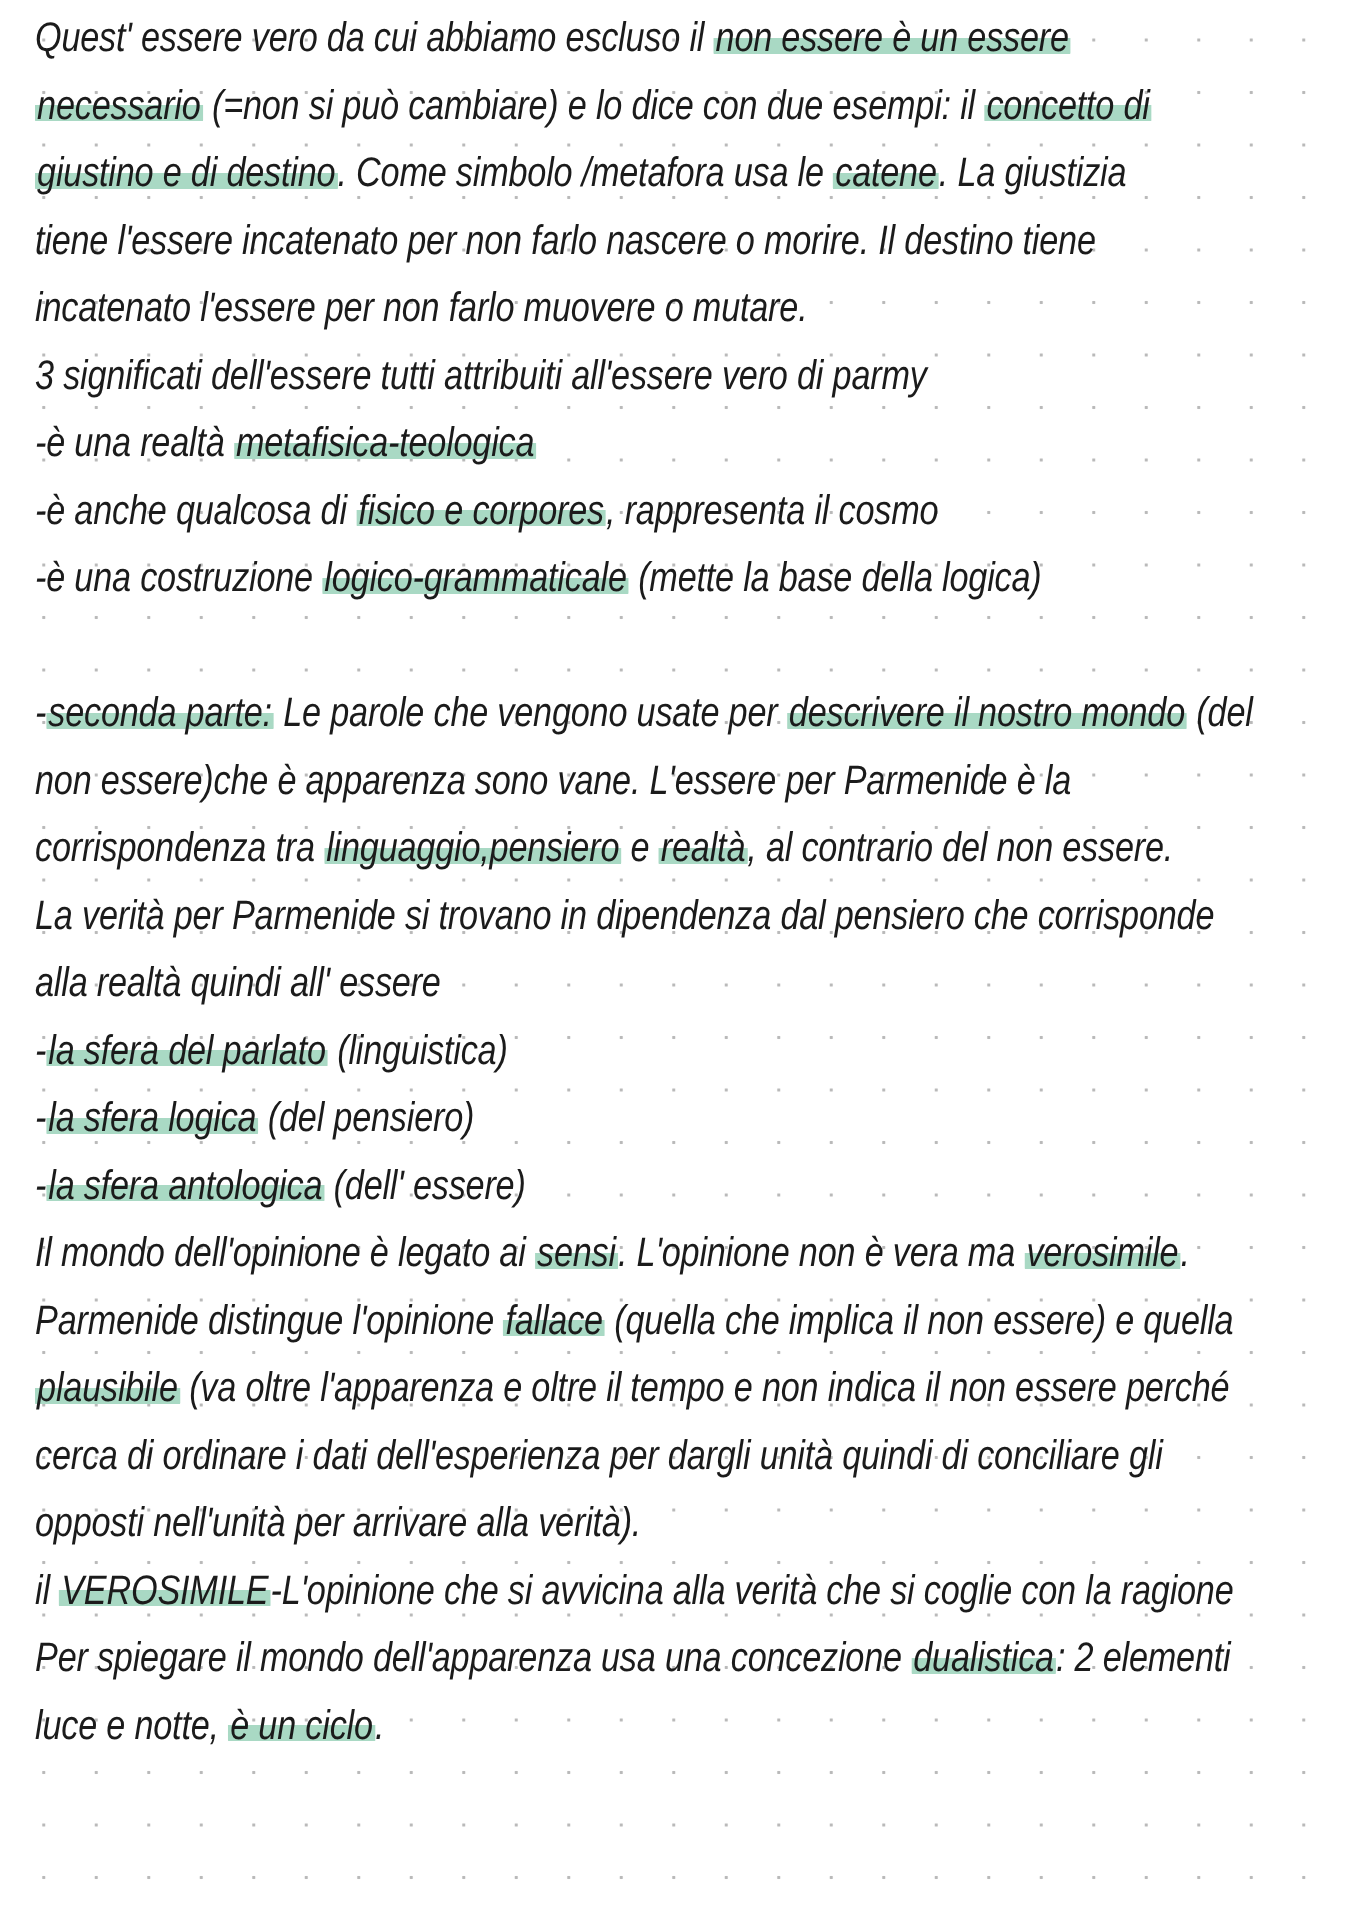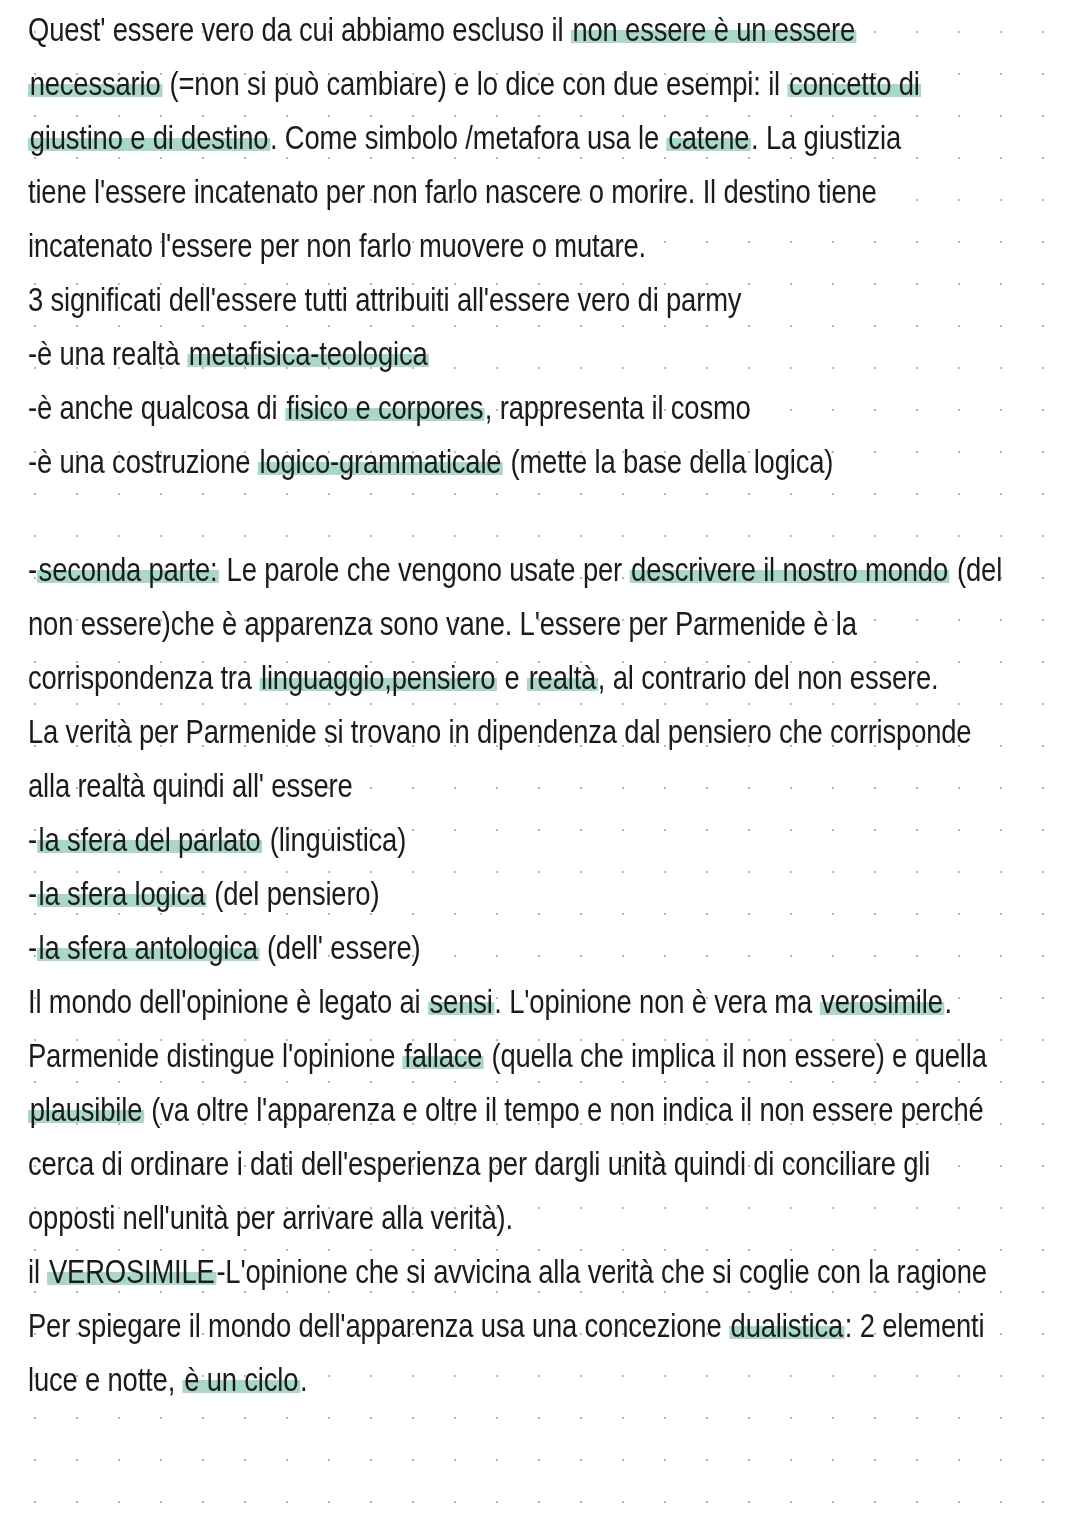--- a/index.html
+++ b/index.html
@@ -13,20 +13,21 @@
     background-size: 42px 42px;
     background-position: 14px 11px;
     font-family: "Liberation Sans", sans-serif;
     color: #1b1b1b;
   }
   .page {
     position: absolute;
     left: 0; top: 0;
     width: 1080px;
     height: 1347px;
+    font-style: italic;
   }
   .line {
     position: absolute;
     left: 28px;
     height: 54px;
     line-height: 54px;
     font-size: 33px;
     white-space: nowrap;
     transform-origin: 0 50%;
     transform: scaleX(0.83);

